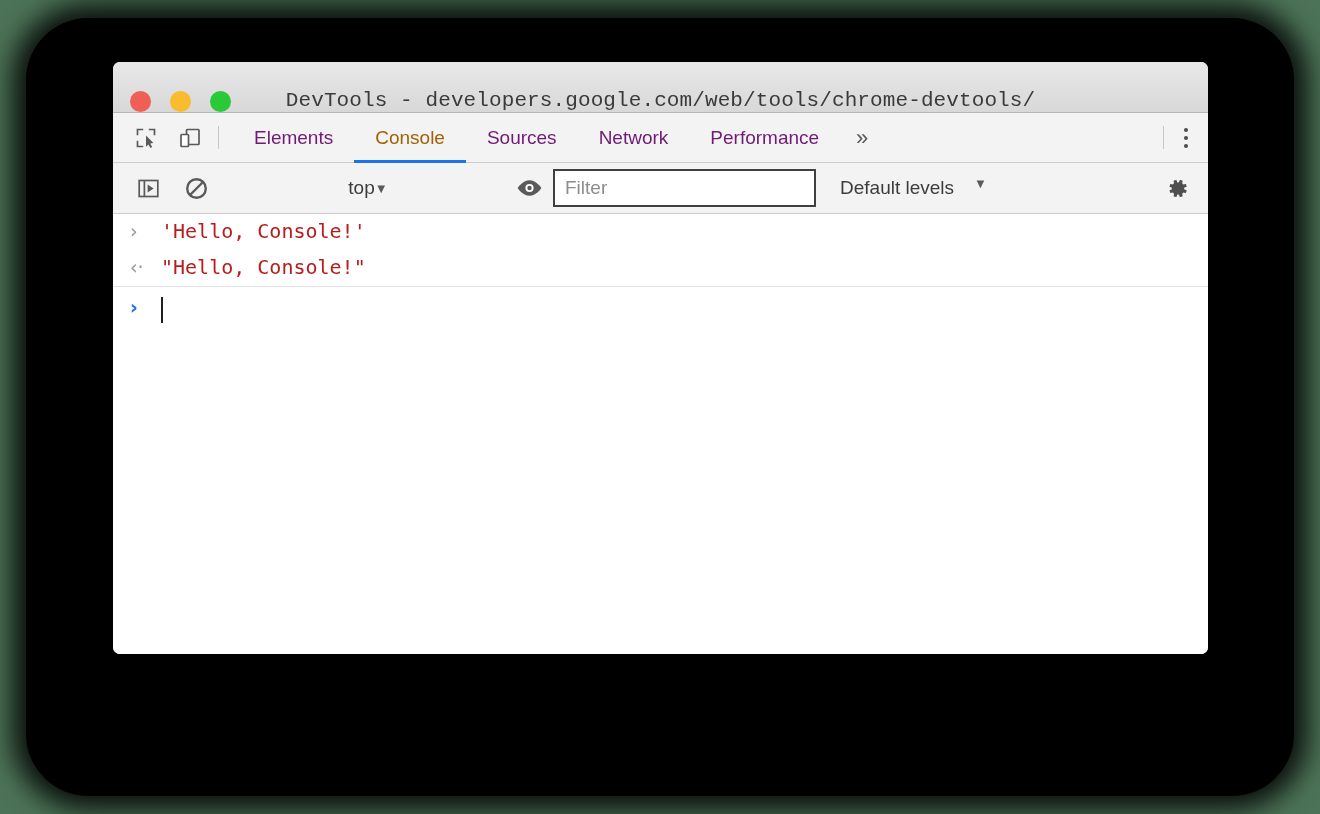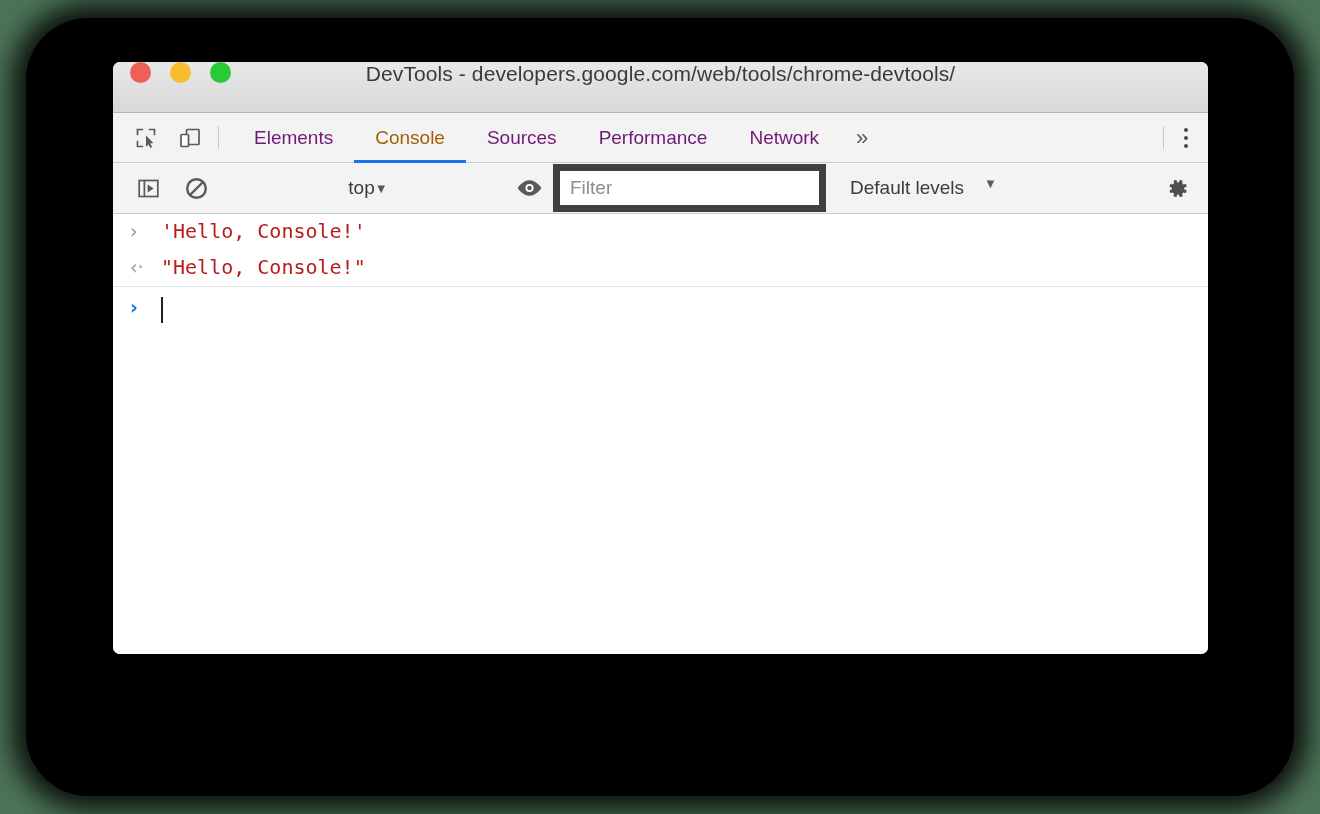--- a/index.html
+++ b/index.html
@@ -41,22 +41,23 @@
     flex-direction: column;
   }
 
   
   .titlebar {
     height: 50px;
     flex: 0 0 50px;
     background: linear-gradient(to bottom, #e8e8e8 0%, #d8d8d8 100%);
     border-bottom: 1px solid #b4b4b4;
     display: flex;
-    align-items: flex-start;
+    align-items: flex-end;
     position: relative;
+    font-family: Liberation Mono, monospace;
   }
   .lights {
     display: flex;
     align-items: center;
     gap: 19px;
     padding-left: 17px;
   }
   .light {
     width: 21px;
     height: 21px;
@@ -172,21 +173,21 @@
   }
   .caret {
     font-size: 13px;
     color: #5a5a5a;
     line-height: 1;
   }
   .filter-input {
     width: 249px;
     height: 34px;
     background: #ffffff;
-    border: 7px solid #404040;
+    border: 2px solid #404040;
     display: flex;
     align-items: center;
     padding-left: 10px;
     font-size: 19px;
     color: #8d8d8d;
     margin: 0 6px;
   }
   .levels {
     display: flex;
     align-items: flex-start;
@@ -281,22 +282,22 @@
           <rect x="8.5" y="2.5" width="12.5" height="15" rx="0.8"></rect>
           <rect x="3" y="7.5" width="7.5" height="12" rx="0.8" fill="#ffffff"></rect>
         </svg>
       </span>
     </div>
     <div class="vsep"></div>
     <div class="tabs">
       <div class="tab">Elements</div>
       <div class="tab active">Console</div>
       <div class="tab">Sources</div>
+      <div class="tab">Network</div>
       <div class="tab">Performance</div>
-      <div class="tab">Network</div>
       <div class="tab-overflow">»</div>
     </div>
     <div class="tabbar-spacer"></div>
     <div class="vsep"></div>
     <div class="kebab">
       <span></span>
         <span></span>
         <span></span>
     </div>
   </div>

